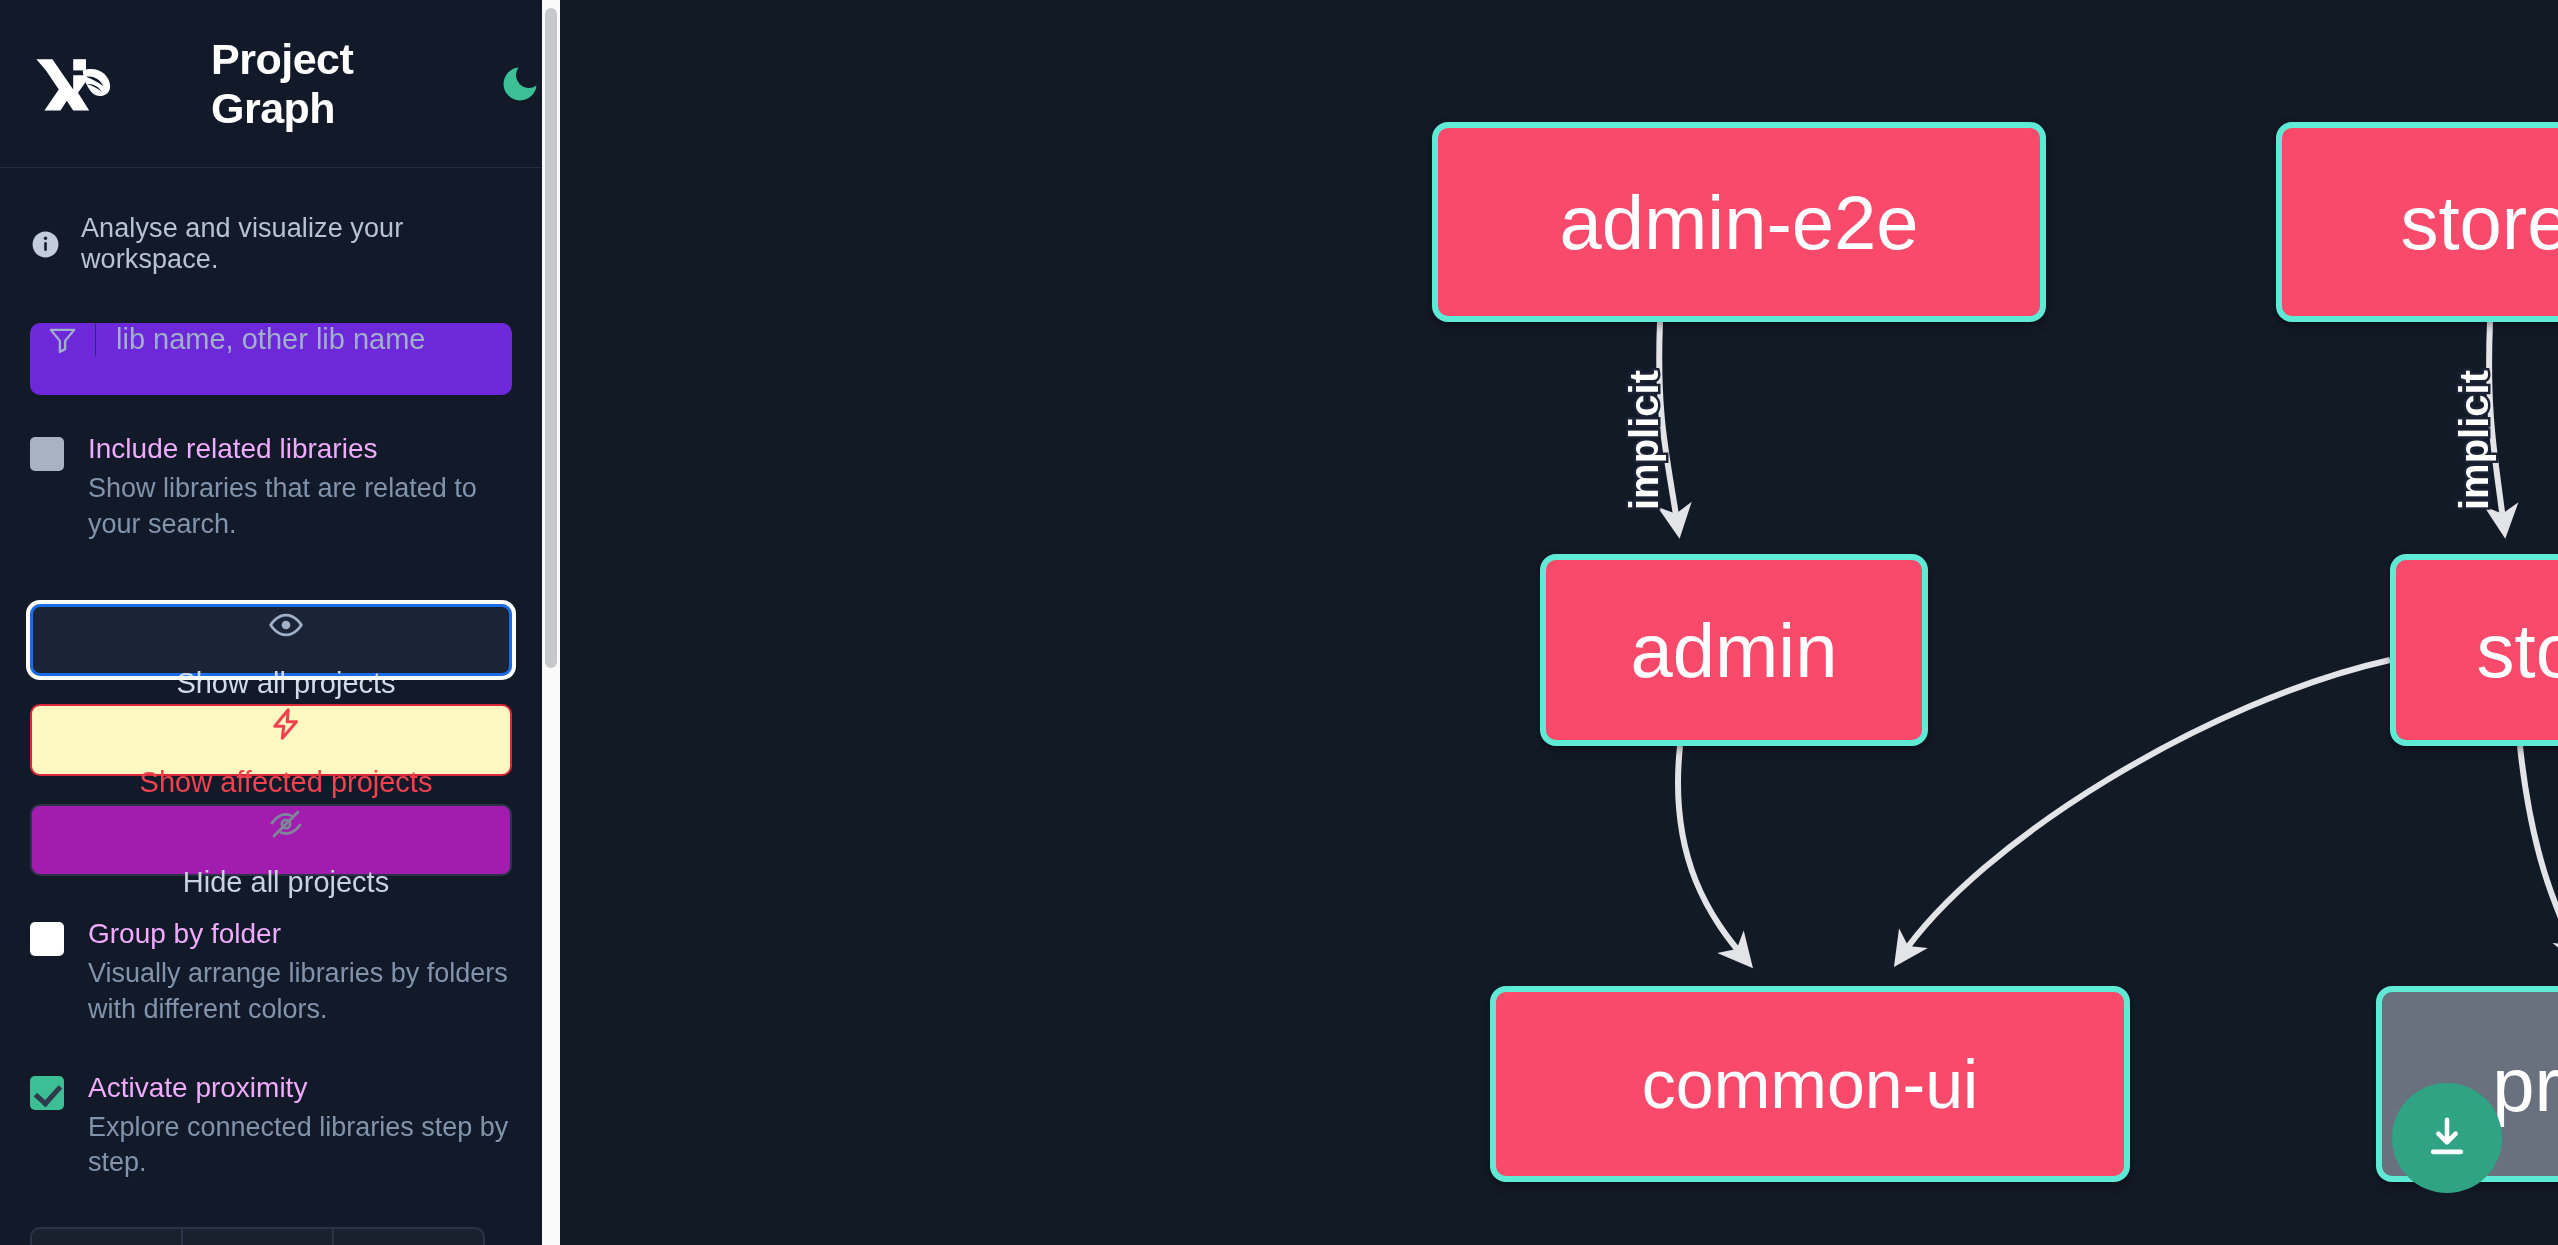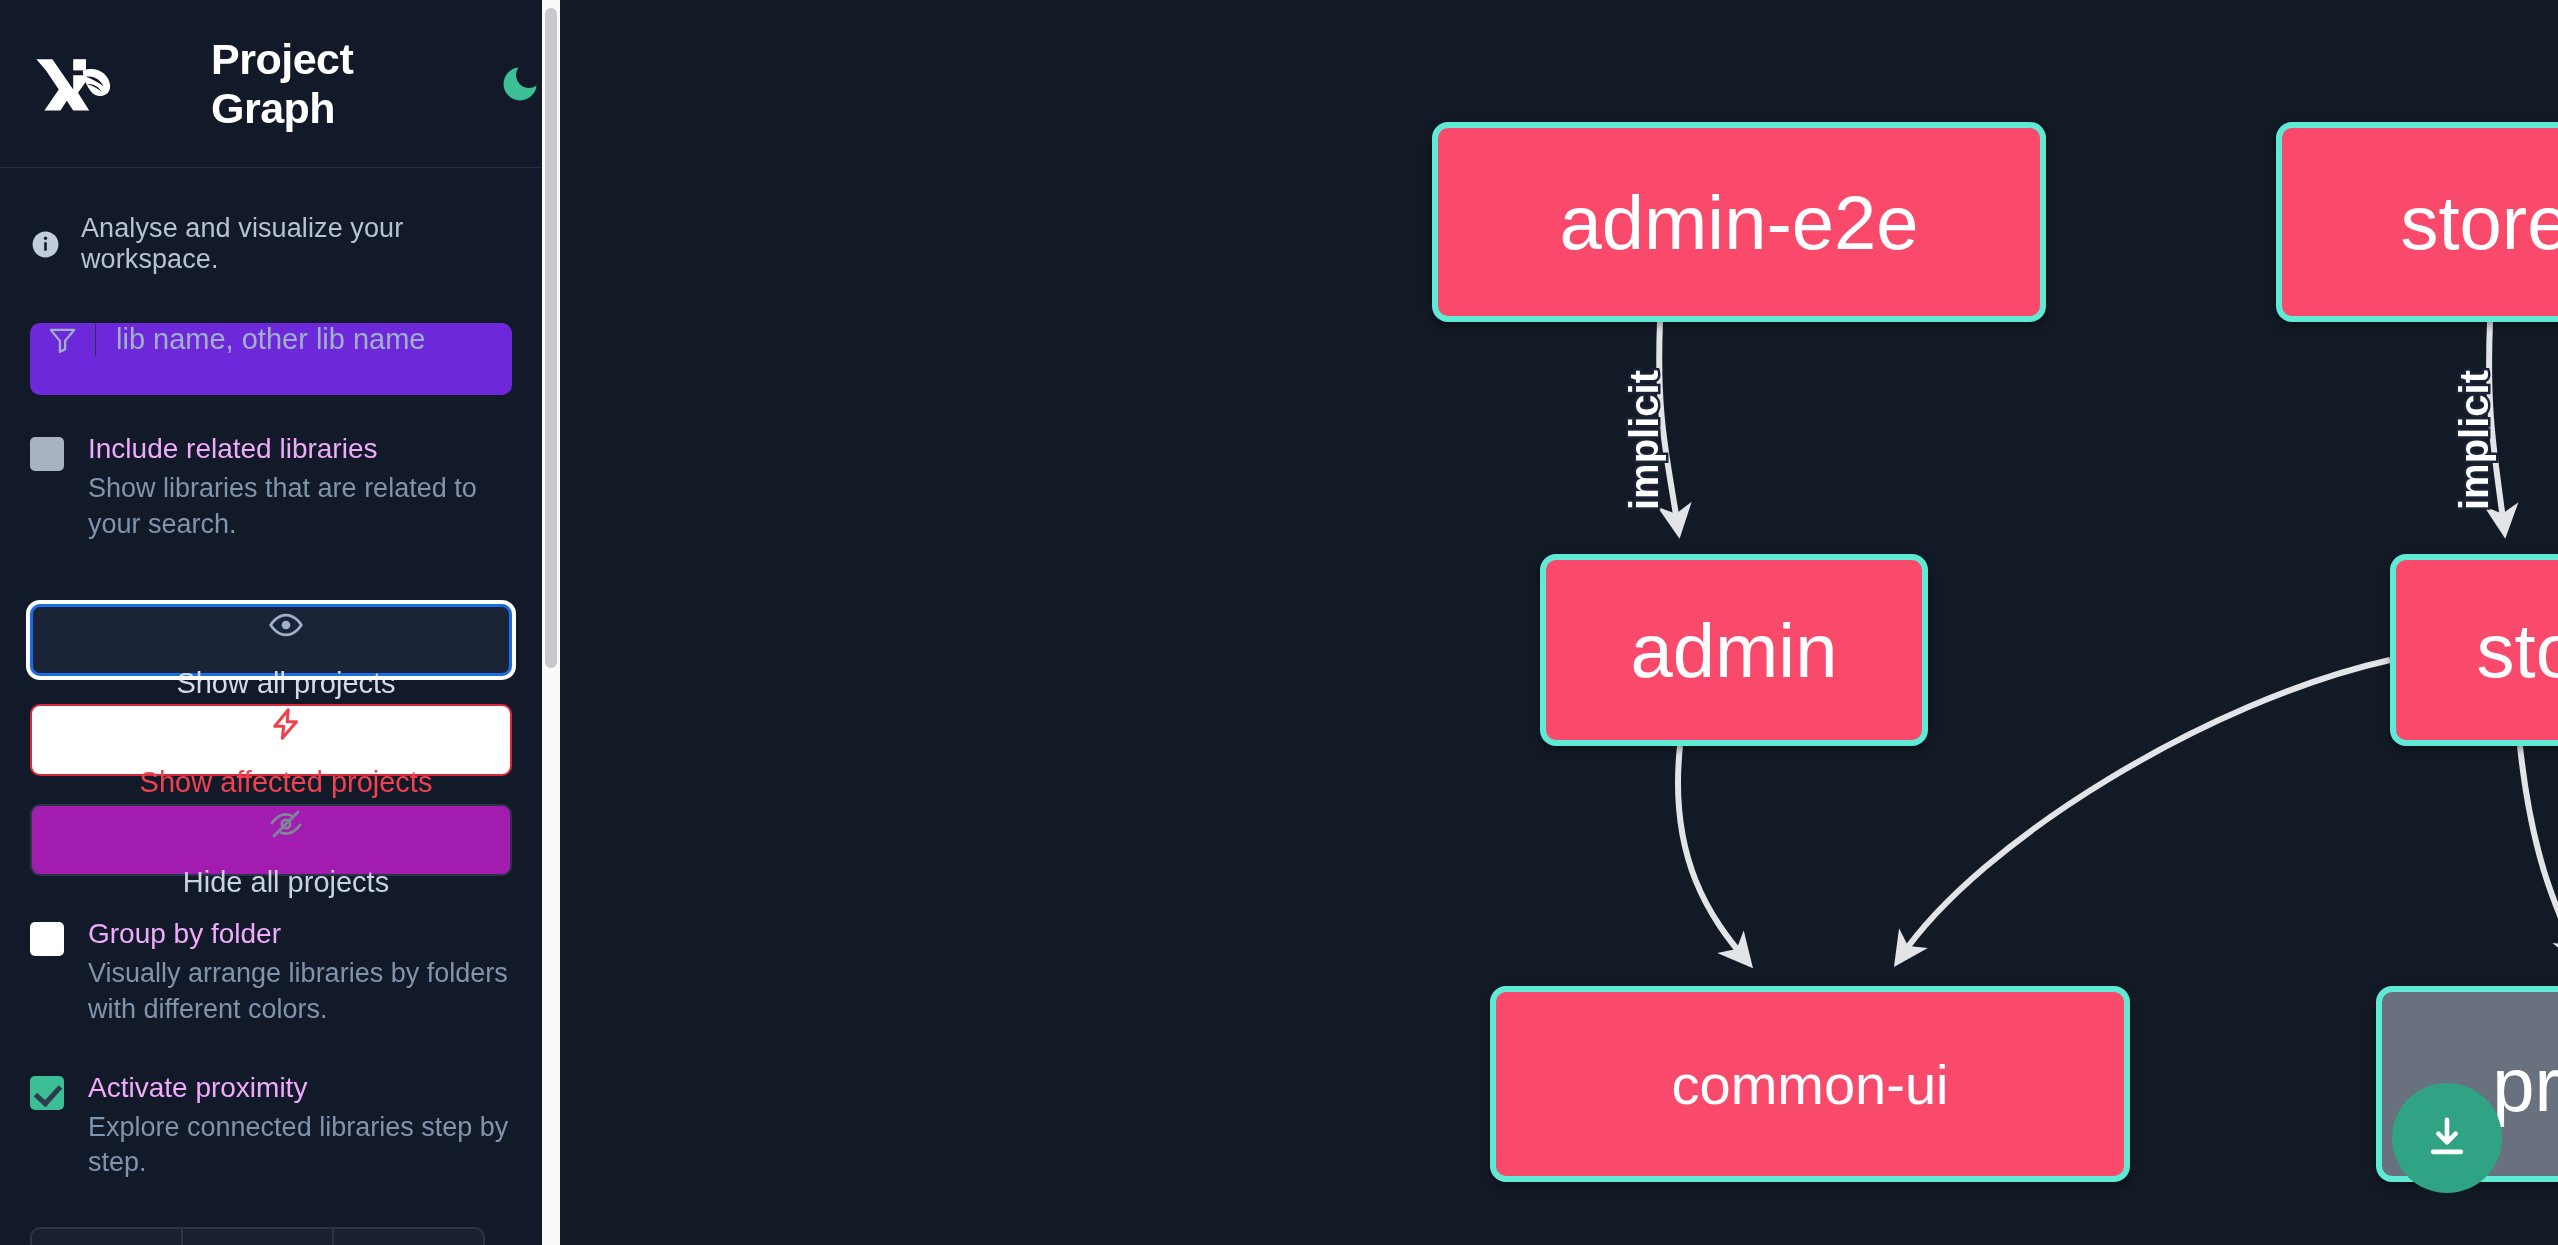--- a/index.html
+++ b/index.html
@@ -87,21 +87,21 @@
   .btn-stack { padding: 0 30px; margin-top: 62px; }
   .gbtn {
     height: 72px; border-radius: 10px;
     display: flex; align-items: center; gap: 24px;
     padding-left: 30px; margin-bottom: 28px;
     background: #1B2436; cursor: pointer;
     font-size: 29px;
     flex-direction: column;
   }
   .gbtn.primary { border: 3px solid #1B6CE8; outline: 4px solid #FFFFFF; outline-offset: 0px; color: #D2DBE8; }
-  .gbtn.danger { border: 2px solid #D8293A; background: #ffffff; color: #F0414F; }
+  .gbtn.danger { border: 2px solid #D8293A; background: #fef9c3; color: #F0414F; }
   .gbtn.plain  { border: 2px solid #2A3448; background: #a21caf; color: #C8D2E2; }
   .gbtn .ic { width: 36px; height: 36px; flex: 0 0 36px; display:flex; align-items:center; justify-content:center;}
 
   .bottom-seg {
     position: absolute; left: 30px; bottom: -52px;
     width: 455px; height: 70px;
     border: 2px solid #2A3448; border-radius: 10px;
     background: #19212F; display: flex;
   }
   .bottom-seg > div { flex: 1; border-right: 2px solid #2A3448; }
@@ -287,21 +287,21 @@
         </div>
         <div class="node pink" style="left: 1716px; top: 122px; width: 570px; height: 200px; font-size: 76px;">
           <span>store-e2e</span>
         </div>
         <div class="node pink" style="left: 980px; top: 554px; width: 388px; height: 192px; font-size: 76px;">
           <span>admin</span>
         </div>
         <div class="node pink" style="left: 1830px; top: 554px; width: 342px; height: 192px; font-size: 76px;">
           <span>store</span>
         </div>
-        <div class="node pink" style="left: 930px; top: 986px; width: 640px; height: 196px; font-size: 56px;">
+        <div class="node pink" style="left: 930px; top: 986px; width: 640px; height: 196px; font-size: 68px;">
           <span>common-ui</span>
         </div>
         <div class="node grey" style="left: 1816px; top: 986px; width: 524px; height: 196px; font-size: 76px;">
           <span>products</span>
         </div>
       </div>
 
     <div class="dl-btn">
       <svg viewBox="0 0 24 24" width="52" height="52">
         <path fill="none" stroke="#FFFFFF" stroke-width="2.1" stroke-linecap="round" stroke-linejoin="round" d="M12 3.6v9.6M8 10l4 4 4-4M5.6 18.4h12.8"></path>

